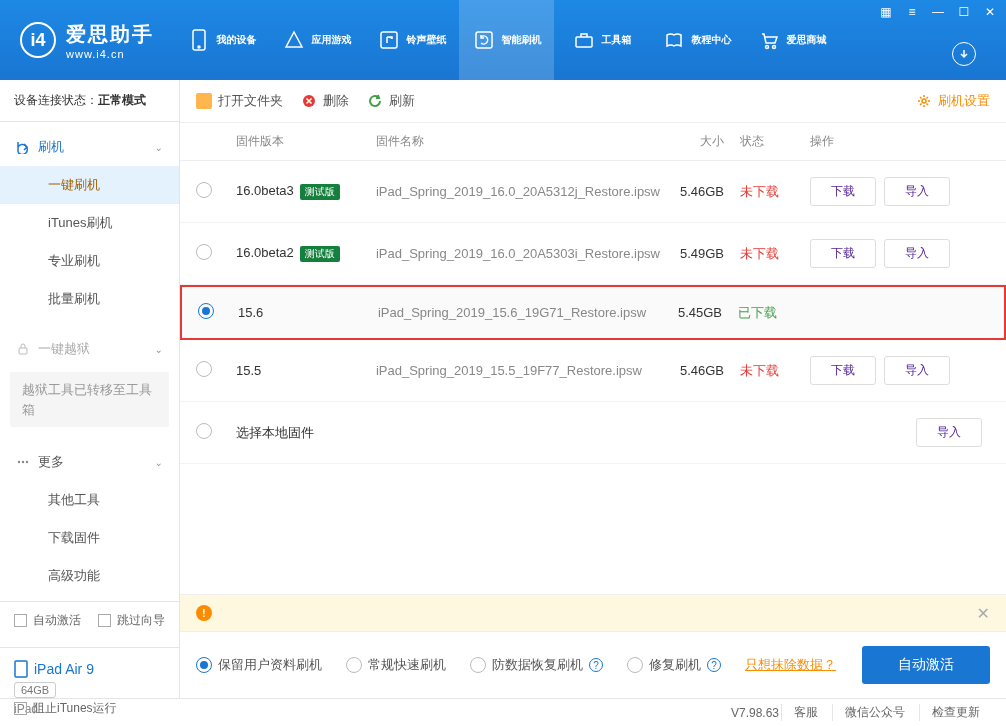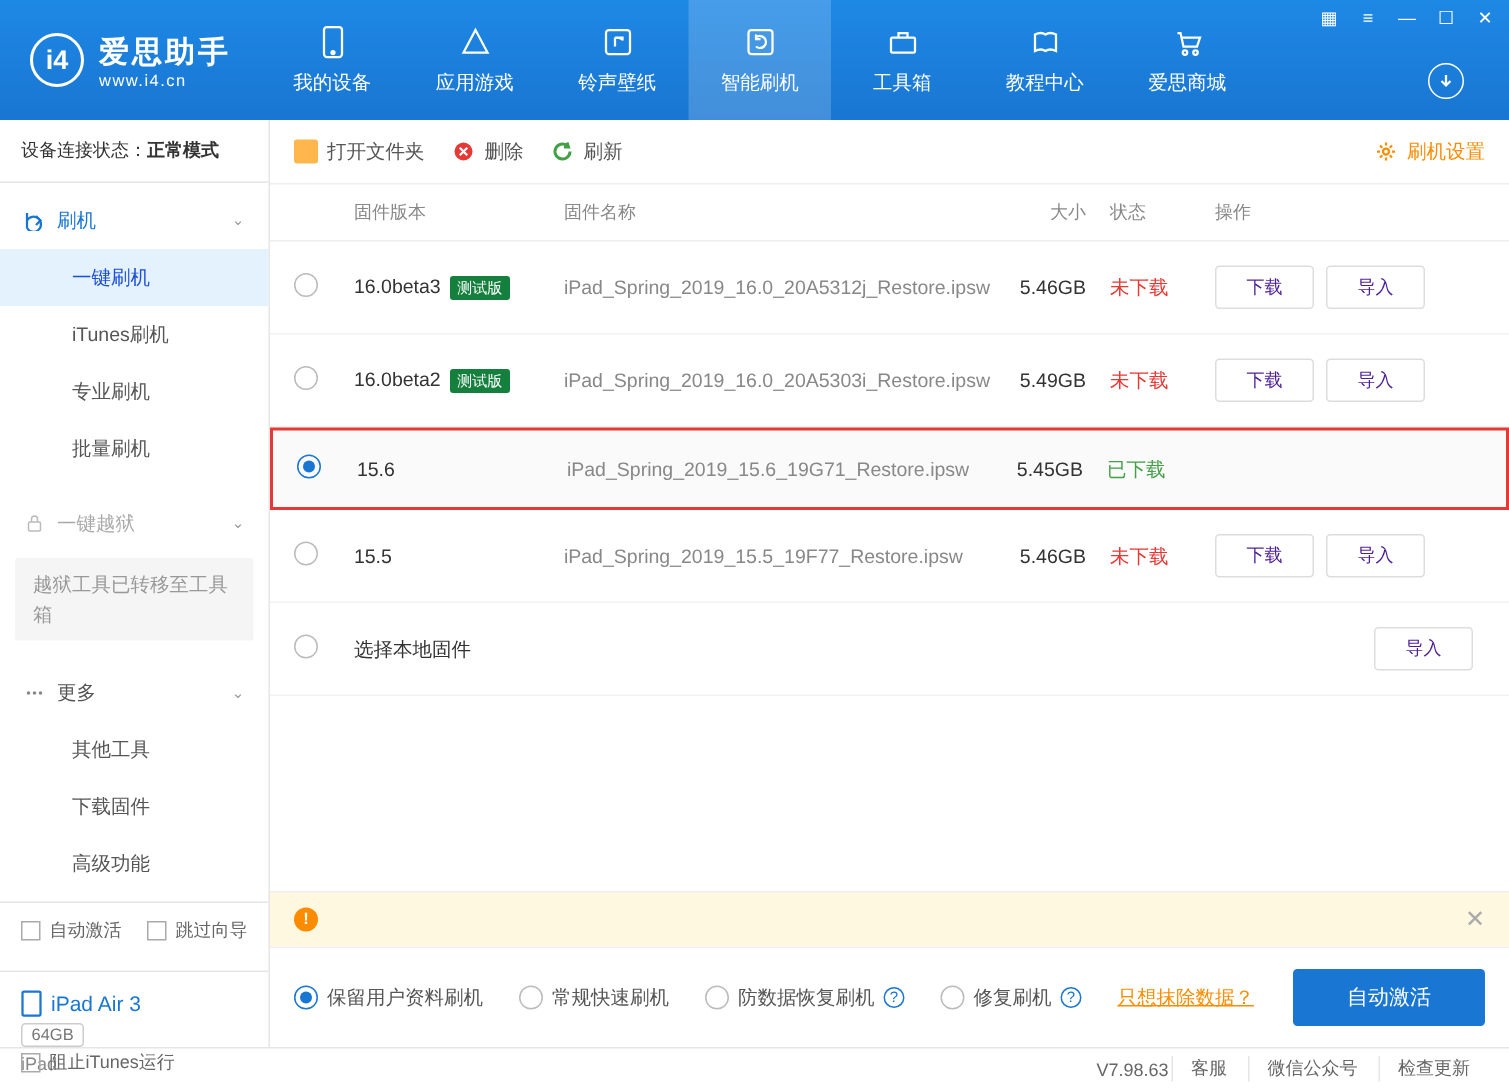--- a/index.html
+++ b/index.html
@@ -5,40 +5,40 @@
     * { margin: 0; padding: 0; box-sizing: border-box; font-family: "Microsoft YaHei", Arial, sans-serif; }
     body { width: 1006px; height: 726px; background: #fff; overflow: hidden; font-size: 13px; color: #333; }
     
     .titlebar { height: 80px; background: linear-gradient(#1E88E5, #1976D2); display: flex; align-items: center; position: relative; }
     .logo { display: flex; align-items: center; padding: 0 20px; color: #fff; }
     .logo-icon { width: 36px; height: 36px; border: 2px solid #fff; border-radius: 50%; display: flex; align-items: center; justify-content: center; font-weight: bold; font-size: 18px; margin-right: 10px; }
     .logo-text { font-size: 20px; font-weight: bold; letter-spacing: 2px; }
     .logo-sub { font-size: 11px; display: block; letter-spacing: 1px; }
     
     .nav { display: flex; flex: 1; height: 100%; }
-    .nav-item { display: flex; flex-direction: column; align-items: center; justify-content: center; color: #fff; width: 95px; cursor: pointer; font-size: 13px; gap: 6px; }
+    .nav-item { display: flex; flex-direction: row; align-items: center; justify-content: center; color: #fff; width: 95px; cursor: pointer; font-size: 10px; gap: 6px; font-weight: bold; }
     .nav-item.active { background: rgba(255,255,255,0.18); }
     .nav-icon { width: 24px; height: 24px; display: flex; align-items: center; justify-content: center; }
     
     .window-controls { position: absolute; top: 5px; right: 8px; display: flex; gap: 10px; color: #fff; font-size: 12px; }
     .wc-btn { cursor: pointer; width: 16px; text-align: center; }
     .down-circle { position: absolute; right: 30px; top: 42px; width: 24px; height: 24px; border: 1.5px solid #fff; border-radius: 50%; display:flex; align-items:center; justify-content:center; color:#fff; cursor:pointer; }
     
     .main { display: flex; height: 618px; }
     
     .sidebar { width: 186px; border-right: 1px solid #e5e5e5; display: flex; flex-direction: column; }
     .device-status { padding: 12px 14px; border-bottom: 1px solid #e5e5e5; font-size: 12px; }
     .device-status b { font-weight: bold; }
     
     .side-section { padding: 6px 0; }
     .side-header { display: flex; align-items: center; padding: 10px 16px; color: #1976D2; font-weight: 500; cursor: pointer; gap: 8px; }
     .side-header.muted { color: #aaa; }
     .side-header.dark { color: #555; }
     .side-item { padding: 10px 16px 10px 48px; color: #555; cursor: pointer; font-size: 13px; }
-    .side-item.active { background: #E3F2FD; color: #1d4ed8; }
+    .side-item.active { background: #E3F2FD; color: #a16207; }
     .side-item.disabled { color: #999; background: #f5f5f5; margin: 4px 10px; border-radius: 2px; padding: 8px 12px; line-height: 1.5; }
     .chev { margin-left: auto; color: #999; font-size: 10px; }
     
     .bottom-panel { margin-top: auto; border-top: 1px solid #e5e5e5; padding: 10px 14px; font-size: 12px; }
     .checkbox-row { display: flex; align-items: center; gap: 6px; color: #666; margin-bottom: 8px; }
     .device-info { border-top: 1px solid #e5e5e5; padding: 12px 14px; }
     .device-name { color: #1976D2; font-size: 14px; font-weight: 500; display: flex; align-items: center; gap: 6px; }
     .storage-badge { display: inline-block; border: 1px solid #ccc; border-radius: 3px; padding: 1px 6px; font-size: 11px; color: #777; margin-top: 4px; }
     .device-type { color: #888; font-size: 12px; margin-top: 4px; }
     
@@ -233,21 +233,21 @@
             <span class="checkbox"></span>
             <span>跳过向导</span>
           </label>
       </div>
     </div>
     <div class="device-info">
       <div class="device-name">
         <svg width="14" height="18" viewBox="0 0 14 18">
             <rect x="1" y="1" width="12" height="16" rx="1" fill="none" stroke="#1976D2" stroke-width="1.5"></rect>
           </svg>
-        <span>iPad Air 3</span>
+        <span>iPad Air 9</span>
       </div>
       <span class="storage-badge">64GB</span>
       <div class="device-type">iPad</div>
     </div>
   </div>
 
   <div class="content">
     <div class="toolbar">
       <div class="tb-btn">
         <span class="tb-icon tb-folder"></span>

